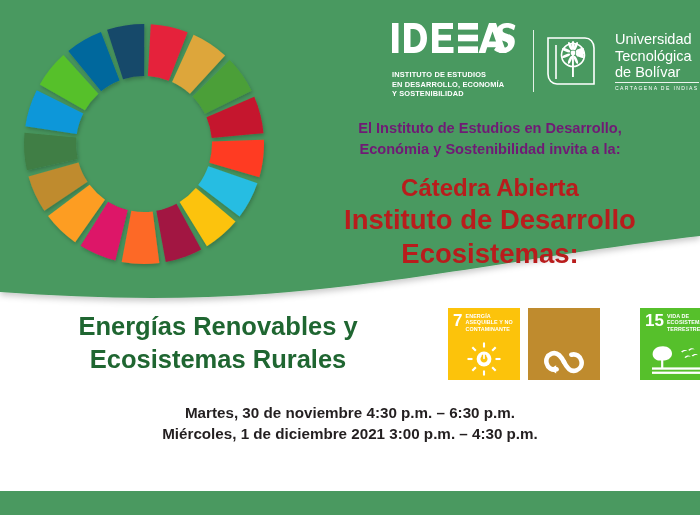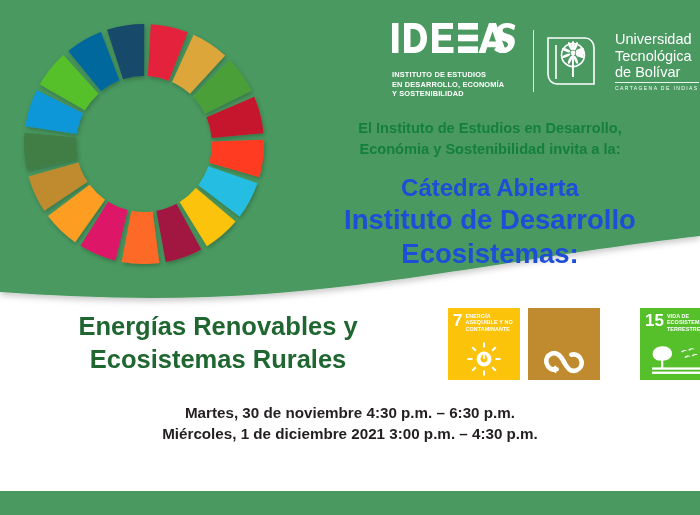--- a/index.html
+++ b/index.html
@@ -110,32 +110,32 @@
     white-space: nowrap;
   }
 
   
   .invite {
     position: absolute;
     left: 300px;
     top: 118px;
     width: 380px;
     text-align: center;
-    color: #15803d;
+    color: #701a75;
     font-size: 14.6px;
     font-weight: bold;
     line-height: 21px;
   }
   .catedra {
     position: absolute;
     left: 290px;
     top: 172px;
     width: 400px;
     text-align: center;
-    color: #1d4ed8;
+    color: #b91c1c;
     font-weight: bold;
   }
   .catedra .l1 {
     font-size: 24px;
     line-height: 31px;
     display: block;
   }
   .catedra .l2 {
     font-size: 27.5px;
     line-height: 34px;

